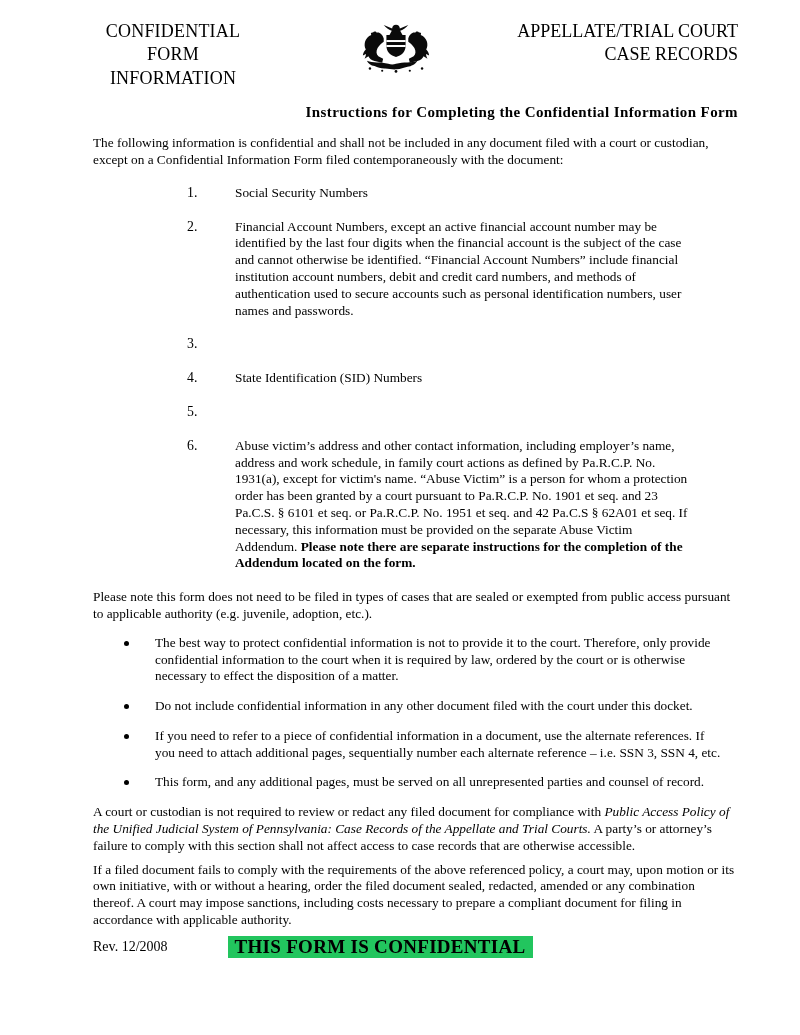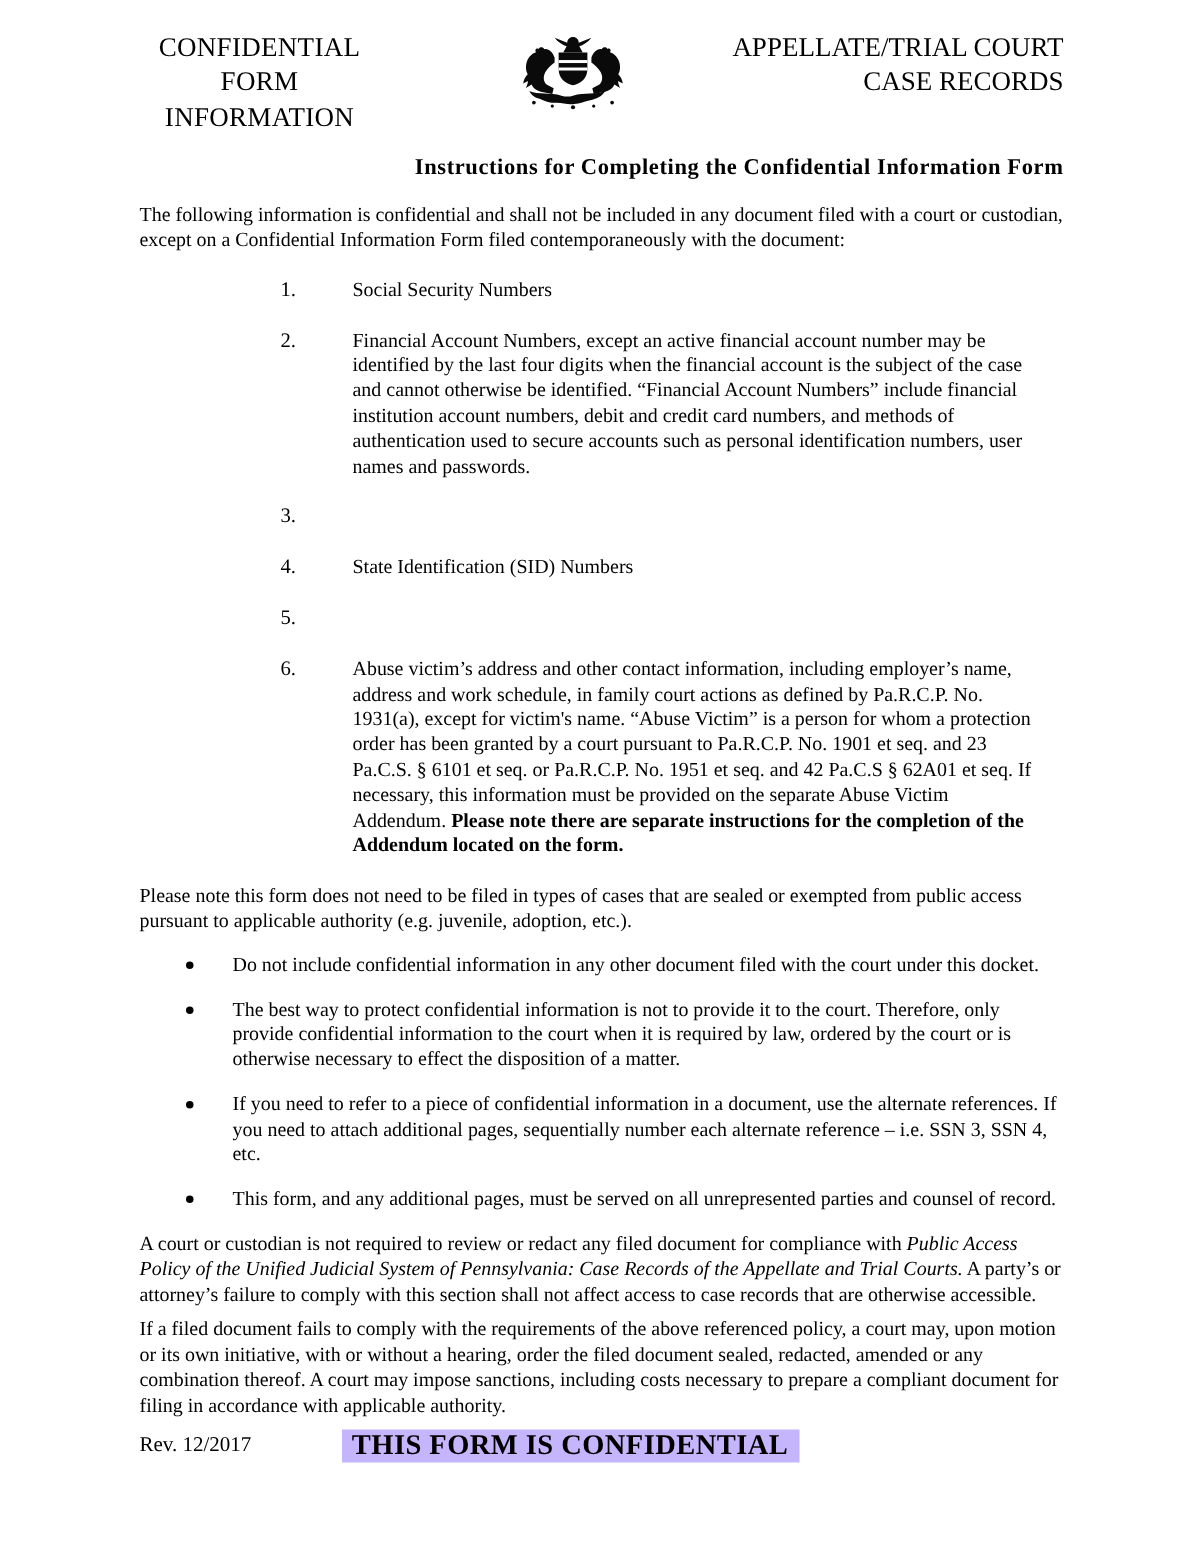--- a/index.html
+++ b/index.html
@@ -1,21 +1,21 @@
 <!DOCTYPE html>
 <html><head>
 <meta charset="utf-8">
 <style>
   html, body { margin:0; padding:0; }
   body {
     width:800px; height:1035px; overflow:hidden;
     background:#ffffff; color:#000;
     font-family:"Liberation Serif", serif;
   }
-  .page { box-sizing:border-box; width:800px; height:1035px; padding:20px 91px 0 93px; }
+  .page { box-sizing:border-box; width:800px; height:1035px; padding:20px 62px 0 93px; }
 
   
   .hdr { display:grid; grid-template-columns:185px 1fr 250px; align-items:start; }
   .hdr-left { font-size:18px; line-height:1.3; text-align:center; letter-spacing:.2px; width:160px; }
   .crest-wrap { justify-self:center; margin-left:26px; margin-top:2px; }
   .hdr-right { font-size:18px; line-height:1.3; text-align:right; }
 
   .ititle { text-align:right; font-weight:bold; font-size:15px; letter-spacing:.4px; margin-top:14px; }
 
   .bt { font-size:13.3px; line-height:16.8px; }
@@ -30,21 +30,21 @@
 
   .blist { margin-top:12px; }
   .bitem { display:flex; margin-bottom:13px; }
   .bdot { flex:none; width:5px; height:5px; border-radius:50%; background:#000; margin:6px 0 0 31px; }
   .btext { margin-left:26px; width:566px; }
 
   .para { margin-top:7px; }
 
   .footer { display:flex; align-items:center; margin-top:7px; }
   .rev { font-size:14px; }
-  .banner { background:#c4b5fd; font-weight:bold; font-size:19px; letter-spacing:.3px; padding:0 7px; margin-left:60px; white-space:nowrap; }
+  .banner { background:#22c55e; font-weight:bold; font-size:19px; letter-spacing:.3px; padding:0 7px; margin-left:60px; white-space:nowrap; }
 </style>
 </head>
 <body>
 
 <div class="page">
 
   <div class="hdr">
     <div class="hdr-left">
       <div>CONFIDENTIAL</div>
       <div>FORM</div>
@@ -110,38 +110,38 @@
       <span class="onum">6.</span>
       <span class="otext"><span>Abuse victim’s address and other contact information, including employer’s name, address and work schedule, in family court actions as defined by Pa.R.C.P. No. 1931(a), except for victim's name. “Abuse Victim” is a person for whom a protection order has been granted by a court pursuant to Pa.R.C.P. No. 1901 et seq. and 23 Pa.C.S. § 6101 et seq. or Pa.R.C.P. No. 1951 et seq. and 42 Pa.C.S § 62A01 et seq. If necessary, this information must be provided on the separate Abuse Victim Addendum. </span><strong>Please note there are separate instructions for the completion of the Addendum located on the form.</strong></span>
     </div>
   </div>
 
   <div class="bt note">Please note this form does not need to be filed in types of cases that are sealed or exempted from public access pursuant to applicable authority (e.g. juvenile, adoption, etc.).</div>
 
   <div class="blist">
     <div class="bt bitem">
       <span class="bdot"></span>
-      <span class="btext">Do not include confidential information in any other document filed with the court under this docket.</span>
+      <span class="btext">The best way to protect confidential information is not to provide it to the court. Therefore, only provide confidential information to the court when it is required by law, ordered by the court or is otherwise necessary to effect the disposition of a matter.</span>
     </div>
     <div class="bt bitem">
       <span class="bdot"></span>
-      <span class="btext">The best way to protect confidential information is not to provide it to the court. Therefore, only provide confidential information to the court when it is required by law, ordered by the court or is otherwise necessary to effect the disposition of a matter.</span>
+      <span class="btext">Do not include confidential information in any other document filed with the court under this docket.</span>
     </div>
     <div class="bt bitem">
       <span class="bdot"></span>
       <span class="btext">If you need to refer to a piece of confidential information in a document, use the alternate references. If you need to attach additional pages, sequentially number each alternate reference – i.e. SSN 3, SSN 4, etc.</span>
     </div>
     <div class="bt bitem">
       <span class="bdot"></span>
       <span class="btext">This form, and any additional pages, must be served on all unrepresented parties and counsel of record.</span>
     </div>
   </div>
 
   <div class="bt para"><span>A court or custodian is not required to review or redact any filed document for compliance with </span><em>Public Access Policy of the Unified Judicial System of Pennsylvania: Case Records of the Appellate and Trial Courts.</em><span>  A party’s or attorney’s failure to comply with this section shall not affect access to case records that are otherwise accessible.</span></div>
 
   <div class="bt para">If a filed document fails to comply with the requirements of the above referenced policy, a court may, upon motion or its own initiative, with or without a hearing, order the filed document sealed, redacted, amended or any combination thereof.  A court may impose sanctions, including costs necessary to prepare a compliant document for filing in accordance with applicable authority.</div>
 
   <div class="footer">
-    <span class="rev">Rev. 12/2017</span>
+    <span class="rev">Rev. 12/2008</span>
     <span class="banner">THIS FORM IS CONFIDENTIAL</span>
   </div>
 
 </div>
 
 </body></html>

